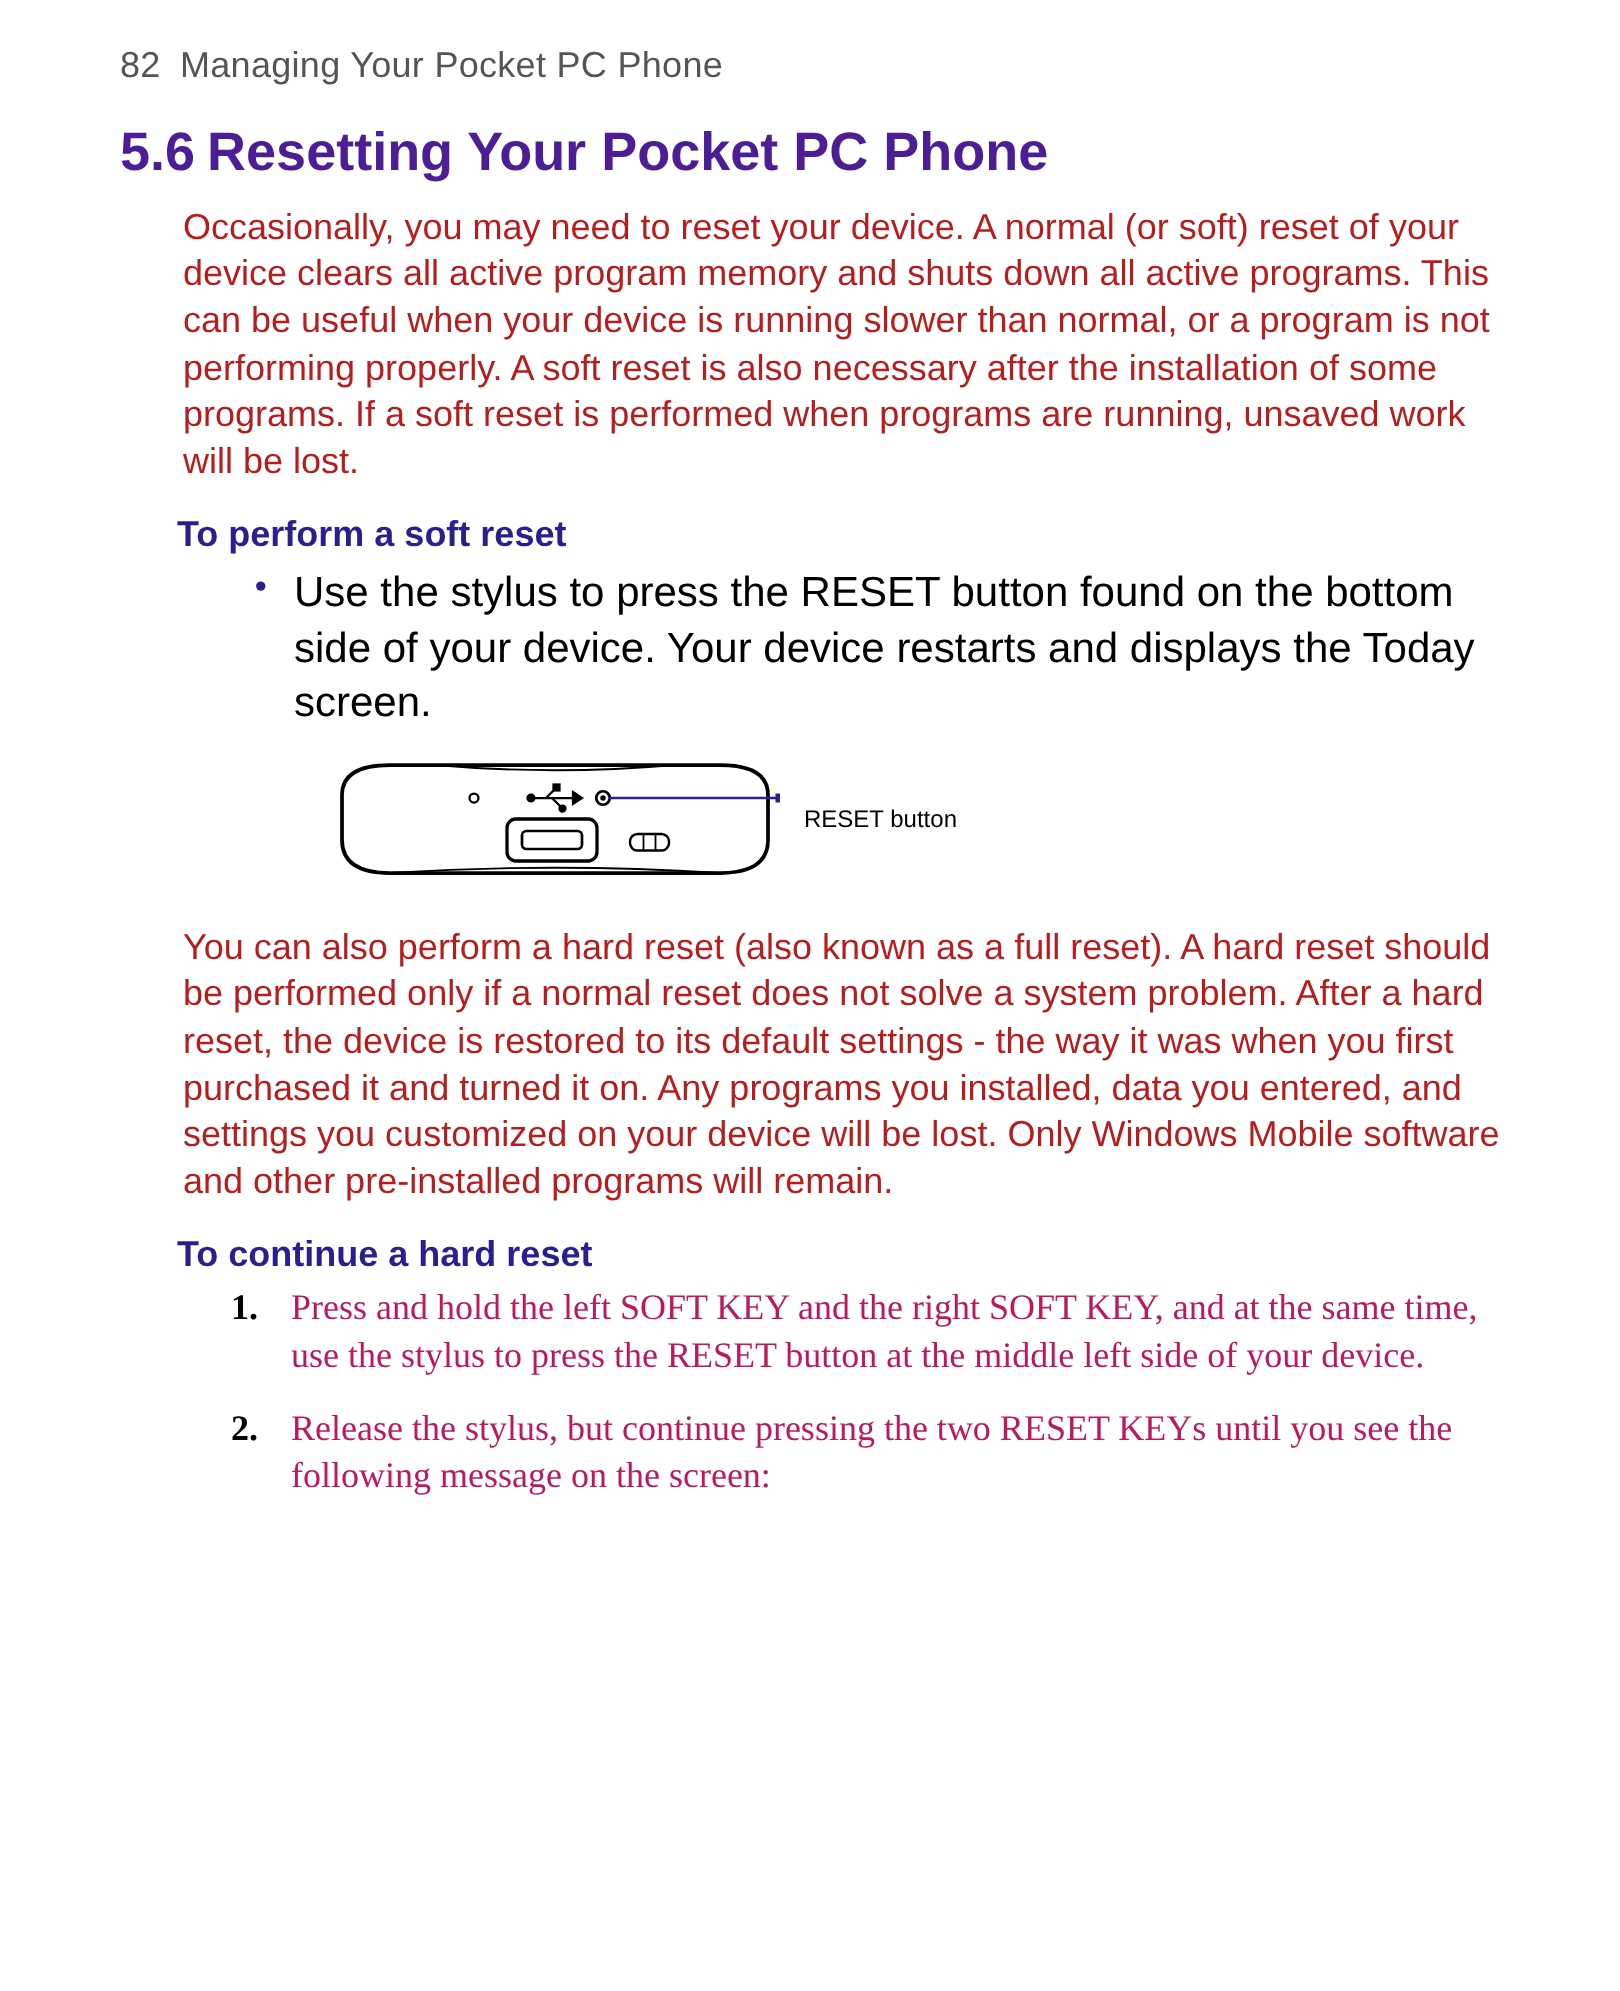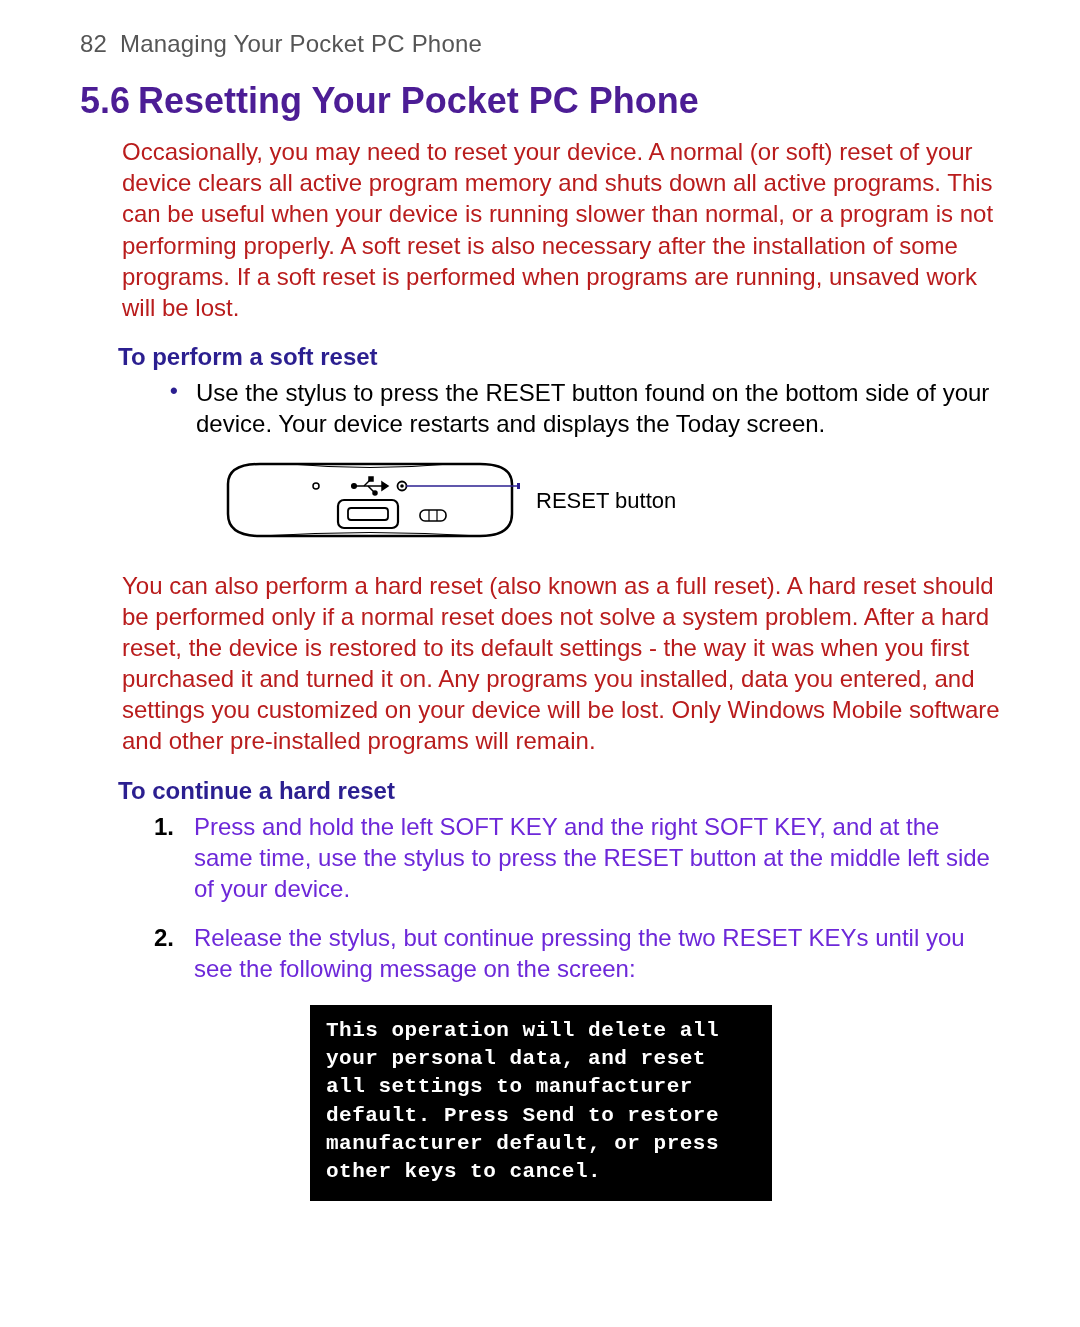--- a/index.html
+++ b/index.html
@@ -47,21 +47,21 @@
     color: #2b1f90;
     margin: 6px 0 6px 38px;
   }
   ul.bullet {
     list-style: none;
     margin: 0 0 16px 0;
     padding: 0 0 0 90px;
   }
   ul.bullet li {
     position: relative;
-    font-size: 24px;
+    font-size: 28px;
     line-height: 1.3;
     color: #000;
     padding-left: 26px;
   }
   ul.bullet li::before {
     content: "•";
     position: absolute;
     left: 0;
     top: 0;
     color: #2b1f90;
@@ -73,42 +73,43 @@
     list-style: none;
     counter-reset: steps;
     margin: 0 0 20px 0;
     padding: 0 0 0 74px;
   }
   ol.numbered li {
     counter-increment: steps;
     position: relative;
     font-size: 24px;
     line-height: 1.3;
-    color: #6d28d9;
+    color: #be185d;
     padding-left: 40px;
     margin-bottom: 18px;
+    font-family: Liberation Serif, serif;
   }
   ol.numbered li::before {
     content: counter(steps) ".";
     position: absolute;
     left: 0;
     top: 0;
     font-weight: 700;
     color: #000;
     font-size: 24px;
   }
   .device-figure {
     display: flex;
     align-items: center;
     justify-content: flex-start;
     margin: 6px 0 24px 0;
     padding-left: 140px;
   }
   .callout-label {
-    font-size: 22px;
+    font-size: 16px;
     color: #000;
     margin-left: 16px;
     white-space: nowrap;
   }
   .console-box {
     margin: 0 0 0 230px;
     width: 430px;
     background: #000;
     color: #fff;
     font-family: "Courier New", Courier, monospace;
@@ -180,15 +181,14 @@
 
   <p class="body-text">You can also perform a hard reset (also known as a full reset). A hard reset should be performed only if a normal reset does not solve a system problem. After a hard reset, the device is restored to its default settings - the way it was when you first purchased it and turned it on. Any programs you installed, data you entered, and settings you customized on your device will be lost. Only Windows Mobile software and other pre-installed programs will remain.</p>
 
   <div class="sub-heading">To continue a hard reset</div>
 
   <ol class="numbered">
     <li>Press and hold the left SOFT KEY and the right SOFT KEY, and at the same time, use the stylus to press the RESET button at the middle left side of your device.</li>
     <li>Release the stylus, but continue pressing the two RESET KEYs until you see the following message on the screen:</li>
   </ol>
 
-  <div class="console-box">This operation will delete all your personal data, and reset all settings to manufacturer default. Press Send to restore manufacturer default, or press other keys to cancel.</div>
 
 </div>
 
 </body></html>

